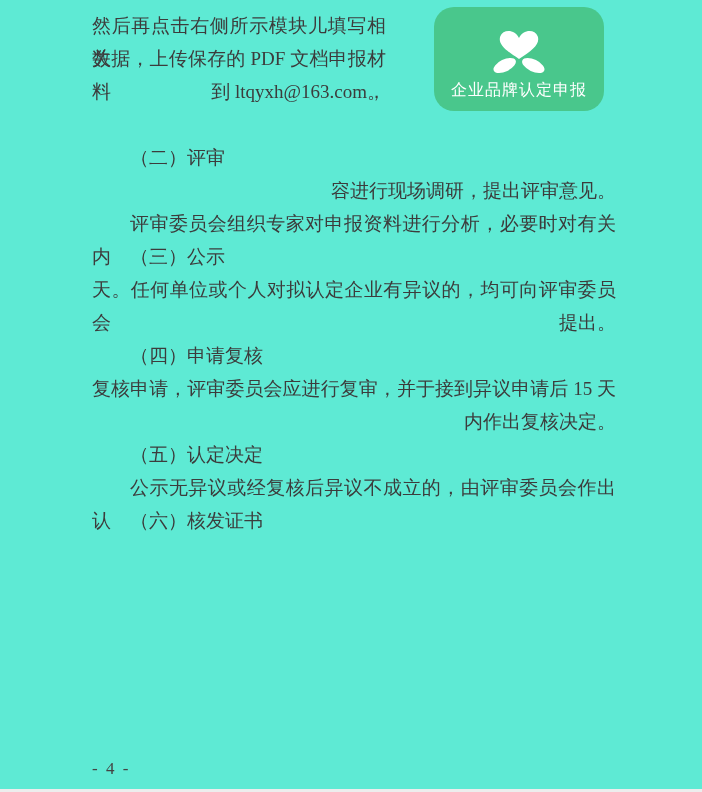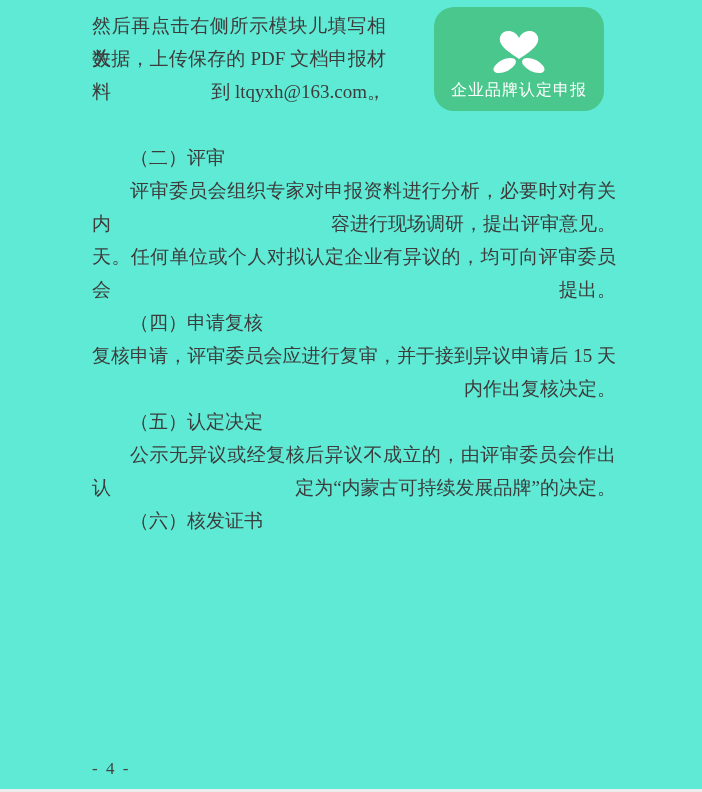--- a/index.html
+++ b/index.html
@@ -60,28 +60,28 @@
             <ellipse cx="34" cy="80" rx="22" ry="11" transform="rotate(-26 34 80)"></ellipse>
             <ellipse cx="86" cy="80" rx="22" ry="11" transform="rotate(26 86 80)"></ellipse>
           </g>
         </svg>
         <div class="badge-label">企业品牌认定申报</div>
       </div>
     </div>
 
     <div>
         <div class="heading">（二）评审</div>
+        <div class="line last">容进行现场调研，提出评审意见。</div>
         <div class="line first full">评审委员会组织专家对申报资料进行分析，必要时对有关内</div>
-        <div class="line last">容进行现场调研，提出评审意见。</div>
+        <div class="heading">（三）公示</div>
         <div class="line full">天。任何单位或个人对拟认定企业有异议的，均可向评审委员会</div>
         <div class="line last">提出。</div>
         <div class="heading">（四）申请复核</div>
         <div class="line full">复核申请，评审委员会应进行复审，并于接到异议申请后 15 天</div>
         <div class="line last">内作出复核决定。</div>
         <div class="heading">（五）认定决定</div>
         <div class="line first full">公示无异议或经复核后异议不成立的，由评审委员会作出认</div>
-        <div class="line last">定为“内蒙古可持续发展品牌”的决定。</div>
         <div class="heading">（六）核发证书</div>
       </div>
   </div>
 
   <div class="page-number">- 4 -</div>
 </div>
 
 </body></html>

